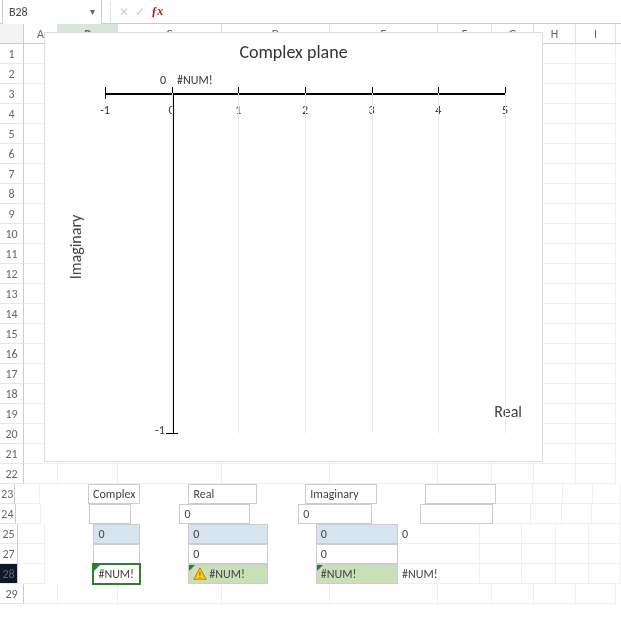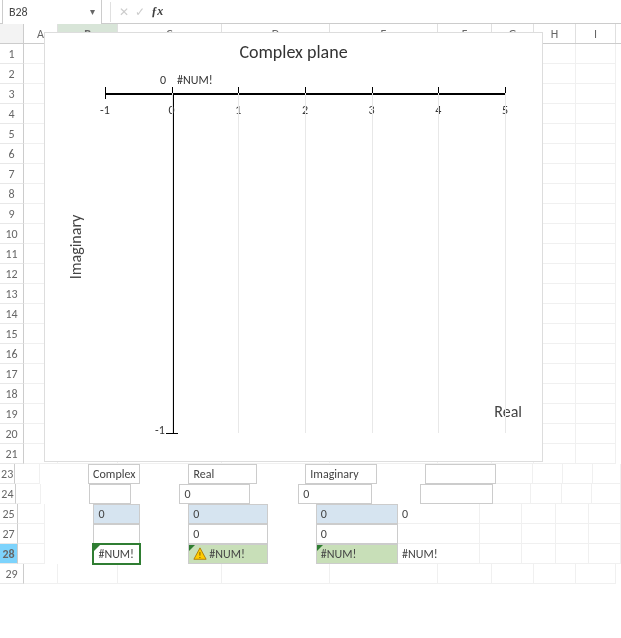--- a/index.html
+++ b/index.html
@@ -35,21 +35,21 @@
     color: #666;
     font-size: 10px;
   }
   .sep {
     width: 1px;
     height: 20px;
     background: #e0e0e0;
     margin: 0 4px;
   }
   .fx-btns { display: flex; align-items: center; gap: 6px; color: #bbb; padding: 0 4px; }
-  .fx { font-style: italic; font-family: 'Times New Roman', serif; color: #404040; font-weight: bold; }
+  .fx { font-style: italic; font-family: 'Times New Roman', serif; color: #b91c1c; font-weight: bold; }
   .fcontent { flex: 1; padding: 0 6px; color: #333; }
   .grid { position: relative; }
   .col-headers {
     display: flex;
     height: 20px;
     border-bottom: 1px solid #ccc;
     background: #fff;
   }
   .row-hdr-space { width: 24px; border-right: 1px solid #ccc; background: #f3f3f3; }
   .col-hdr {
@@ -68,21 +68,21 @@
     width: 24px;
     border-right: 1px solid #ccc;
     border-bottom: 1px solid #e8e8e8;
     display: flex;
     align-items: center;
     justify-content: center;
     color: #666;
     background: #fff;
     font-size: 12px;
   }
-  .row-hdr.sel { background: #7dd3fc; font-weight: 700; }
+  .row-hdr.sel { background: #0f172a; font-weight: 400; }
   .cell {
     border-right: 1px solid #f0f0f0;
     border-bottom: 1px solid #f0f0f0;
     padding: 0 4px;
     display: flex;
     align-items: center;
     overflow: visible;
     white-space: nowrap;
   }
   .wA{width:34px} .wB{width:60px} .wC{width:104px} .wD{width:108px} .wE{width:108px} .wF{width:54px} .wG{width:42px} .wH{width:42px} .wI{width:40px}
@@ -405,20 +405,32 @@
         <div class="row-hdr">21</div>
         <div class="cell wA" id="cA21"></div>
         <div class="cell wB" id="cB21"></div>
         <div class="cell wC" id="cC21"></div>
         <div class="cell wD" id="cD21"></div>
         <div class="cell wE" id="cE21"></div>
         <div class="cell wF" id="cF21"></div>
         <div class="cell wG" id="cG21"></div>
         <div class="cell wH" id="cH21"></div>
         <div class="cell wI" id="cI21"></div>
+      </div>
+      <div class="row">
+        <div class="row-hdr">22</div>
+        <div class="cell wA" id="cA22"></div>
+        <div class="cell wB" id="cB22"></div>
+        <div class="cell wC" id="cC22"></div>
+        <div class="cell wD" id="cD22"></div>
+        <div class="cell wE" id="cE22"></div>
+        <div class="cell wF" id="cF22"></div>
+        <div class="cell wG" id="cG22"></div>
+        <div class="cell wH" id="cH22"></div>
+        <div class="cell wI" id="cI22"></div>
       </div>
       <div class="row">
         <div class="row-hdr">23</div>
         <div class="cell wA" id="cA23"></div>
         <div class="cell wB tbl hdr" id="cB23">Complex</div>
         <div class="cell wC tbl hdr" id="cC23">Real</div>
         <div class="cell wD tbl hdr" id="cD23">Imaginary</div>
         <div class="cell wE tbl" id="cE23"></div>
         <div class="cell wF" id="cF23"></div>
         <div class="cell wG" id="cG23"></div>

